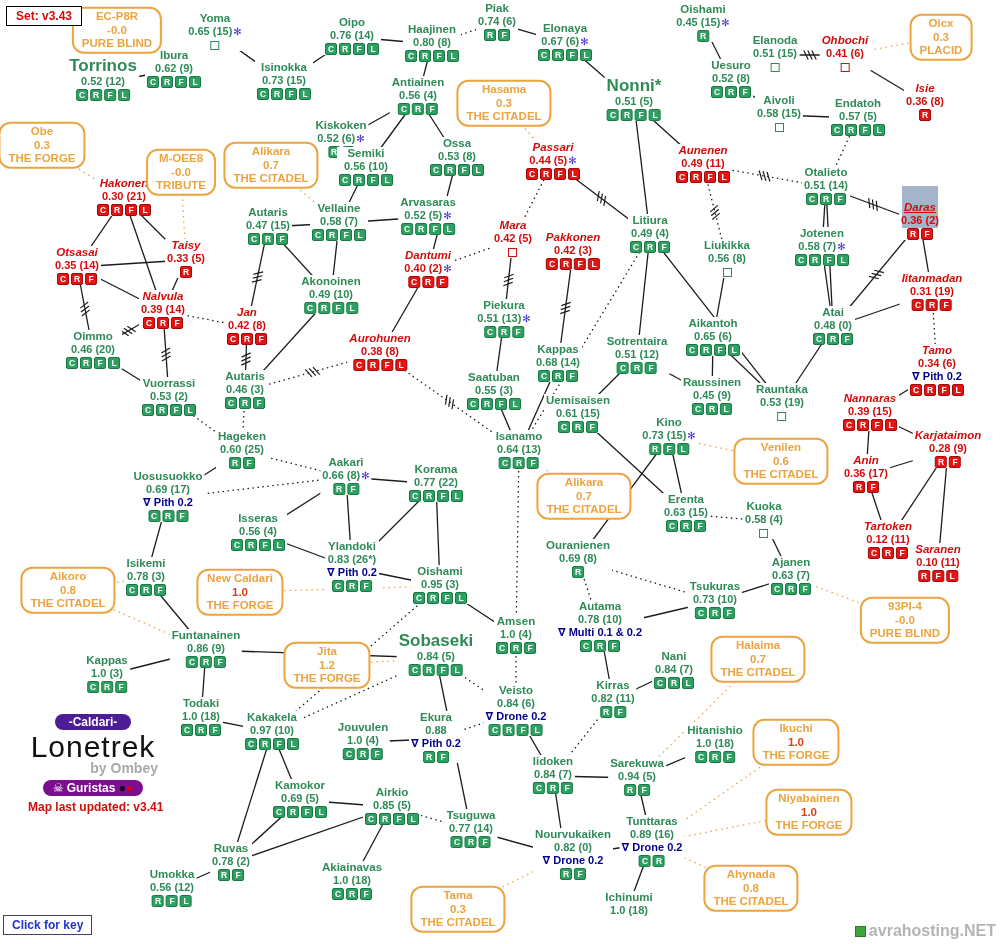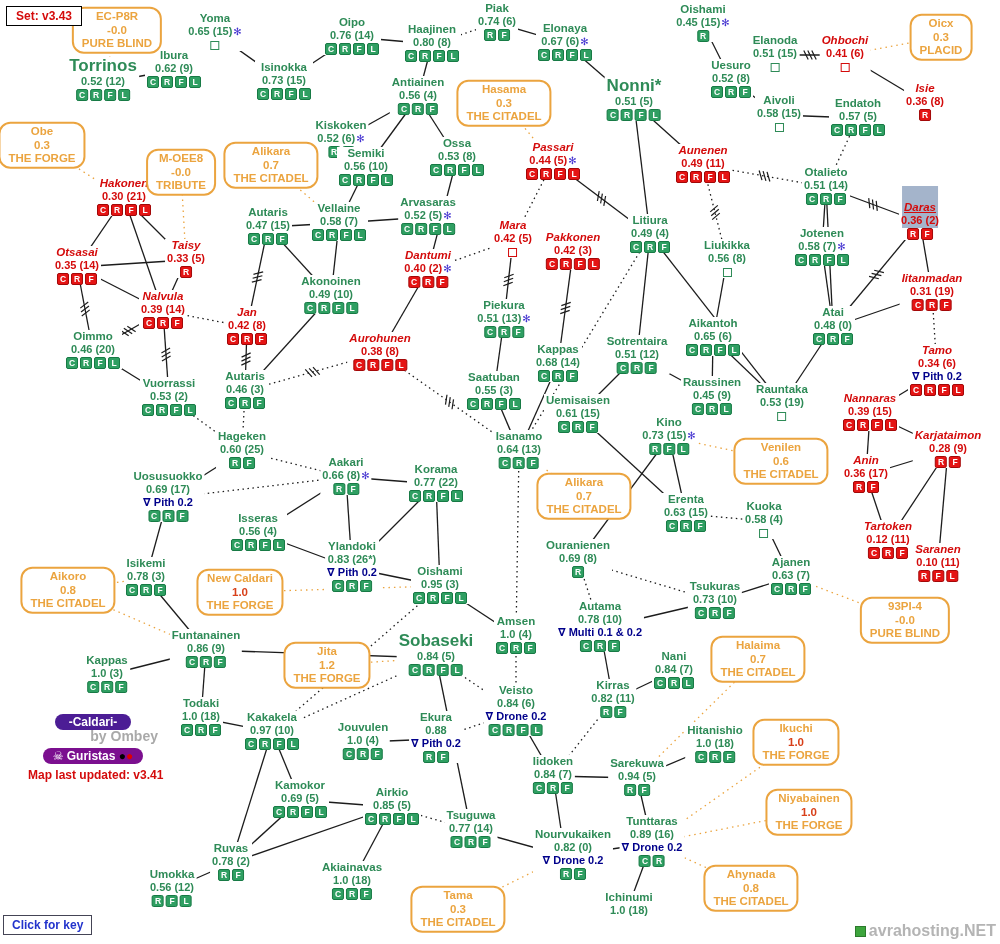--- a/index.html
+++ b/index.html
@@ -254,20 +254,21 @@
       <line x1="300" y1="800" x2="231" y2="863" stroke="#1c1c1c" stroke-width="1.3"></line>
       <line x1="231" y1="863" x2="392" y2="807" stroke="#1c1c1c" stroke-width="1.3"></line>
       <line x1="231" y1="863" x2="172" y2="889" stroke="#1c1c1c" stroke-width="1.3"></line>
       <line x1="392" y1="807" x2="352" y2="882" stroke="#1c1c1c" stroke-width="1.3"></line>
     </svg>
 
   <div class="setbox">Set: v3.43</div>
 
   <div id="logo">
     <span class="pill-caldari">-Caldari-</span>
+    <div class="title">Lonetrek</div>
     <div class="byline">by Ombey</div>
     <span class="pill-guristas"><span>☠</span> <span>Guristas</span> <span class="dot-b">●</span><span class="dot-r">●</span></span>
     <div class="updated">Map last updated: v3.41</div>
   </div>
 
   <div class="keybtn">Click for key</div>
 
   <div class="wm">
       <span class="cube"></span>
       <span>avrahosting.NET</span>

